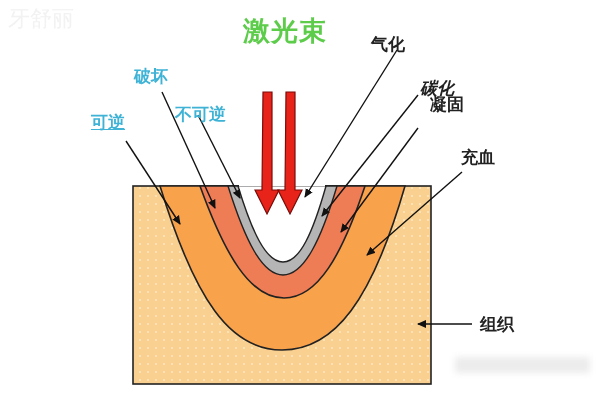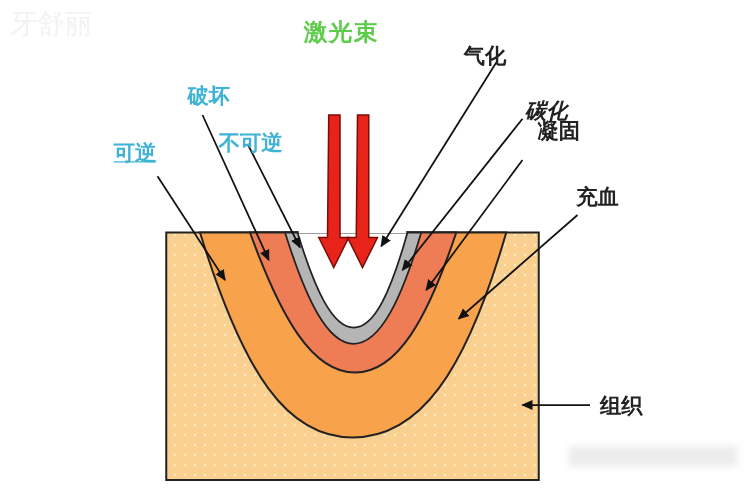--- a/index.html
+++ b/index.html
@@ -1,19 +1,19 @@
 <!DOCTYPE html>
 <html><head>
 <meta charset="utf-8">
 <style>
   html, body { margin:0; padding:0; background:#ffffff; }
   body { width:600px; height:400px; position:relative; overflow:hidden;
          font-family:"DejaVu Sans", sans-serif; }
   .label { position:absolute; font-weight:bold; white-space:nowrap; }
-  .title { color:#5ccc4a; font-size:19px; left:243px; top:13px; letter-spacing:1px; }
+  .title { color:#5ccc4a; font-size:27px; left:243px; top:13px; letter-spacing:1px; }
   .dark { color:#222222; font-size:17px; }
   .blue { color:#3fb3d6; font-size:17px; }
   .watermark { position:absolute; left:8px; top:4px; color:#f2f2f2; font-size:22px; font-family:"DejaVu Serif", serif; }
   .blurbar { position:absolute; left:455px; top:357px; width:135px; height:16px; background:#ececec; filter:blur(3px); }
   svg { position:absolute; left:0; top:0; }
 </style>
 </head>
 <body>
 
 <div class="watermark">牙舒丽</div>
@@ -57,17 +57,17 @@
     <line x1="198" y1="115" x2="240" y2="198"></line>
   </g>
 </svg>
 
 <div class="label title">激光束</div>
 <div class="label dark" style="left:371px;top:33px;text-align:center;">气化</div>
 <div class="label dark" style="left:420px;top:77px;font-style:italic;">碳化</div>
 <div class="label dark" style="left:430px;top:93px;">凝固</div>
 <div class="label dark" style="left:461px;top:146px;">充血</div>
 <div class="label dark" style="left:480px;top:313px;">组织</div>
-<div class="label blue" style="left:134px;top:65px;margin-left:16px;">破坏</div>
+<div class="label blue" style="left:134px;top:65px;">破坏</div>
 <div class="label blue" style="left:91px;top:111px;text-decoration:underline;">可逆</div>
 <div class="label blue" style="left:175px;top:103px;">不可逆</div>
 
 <div class="blurbar"></div>
 
 </body></html>

